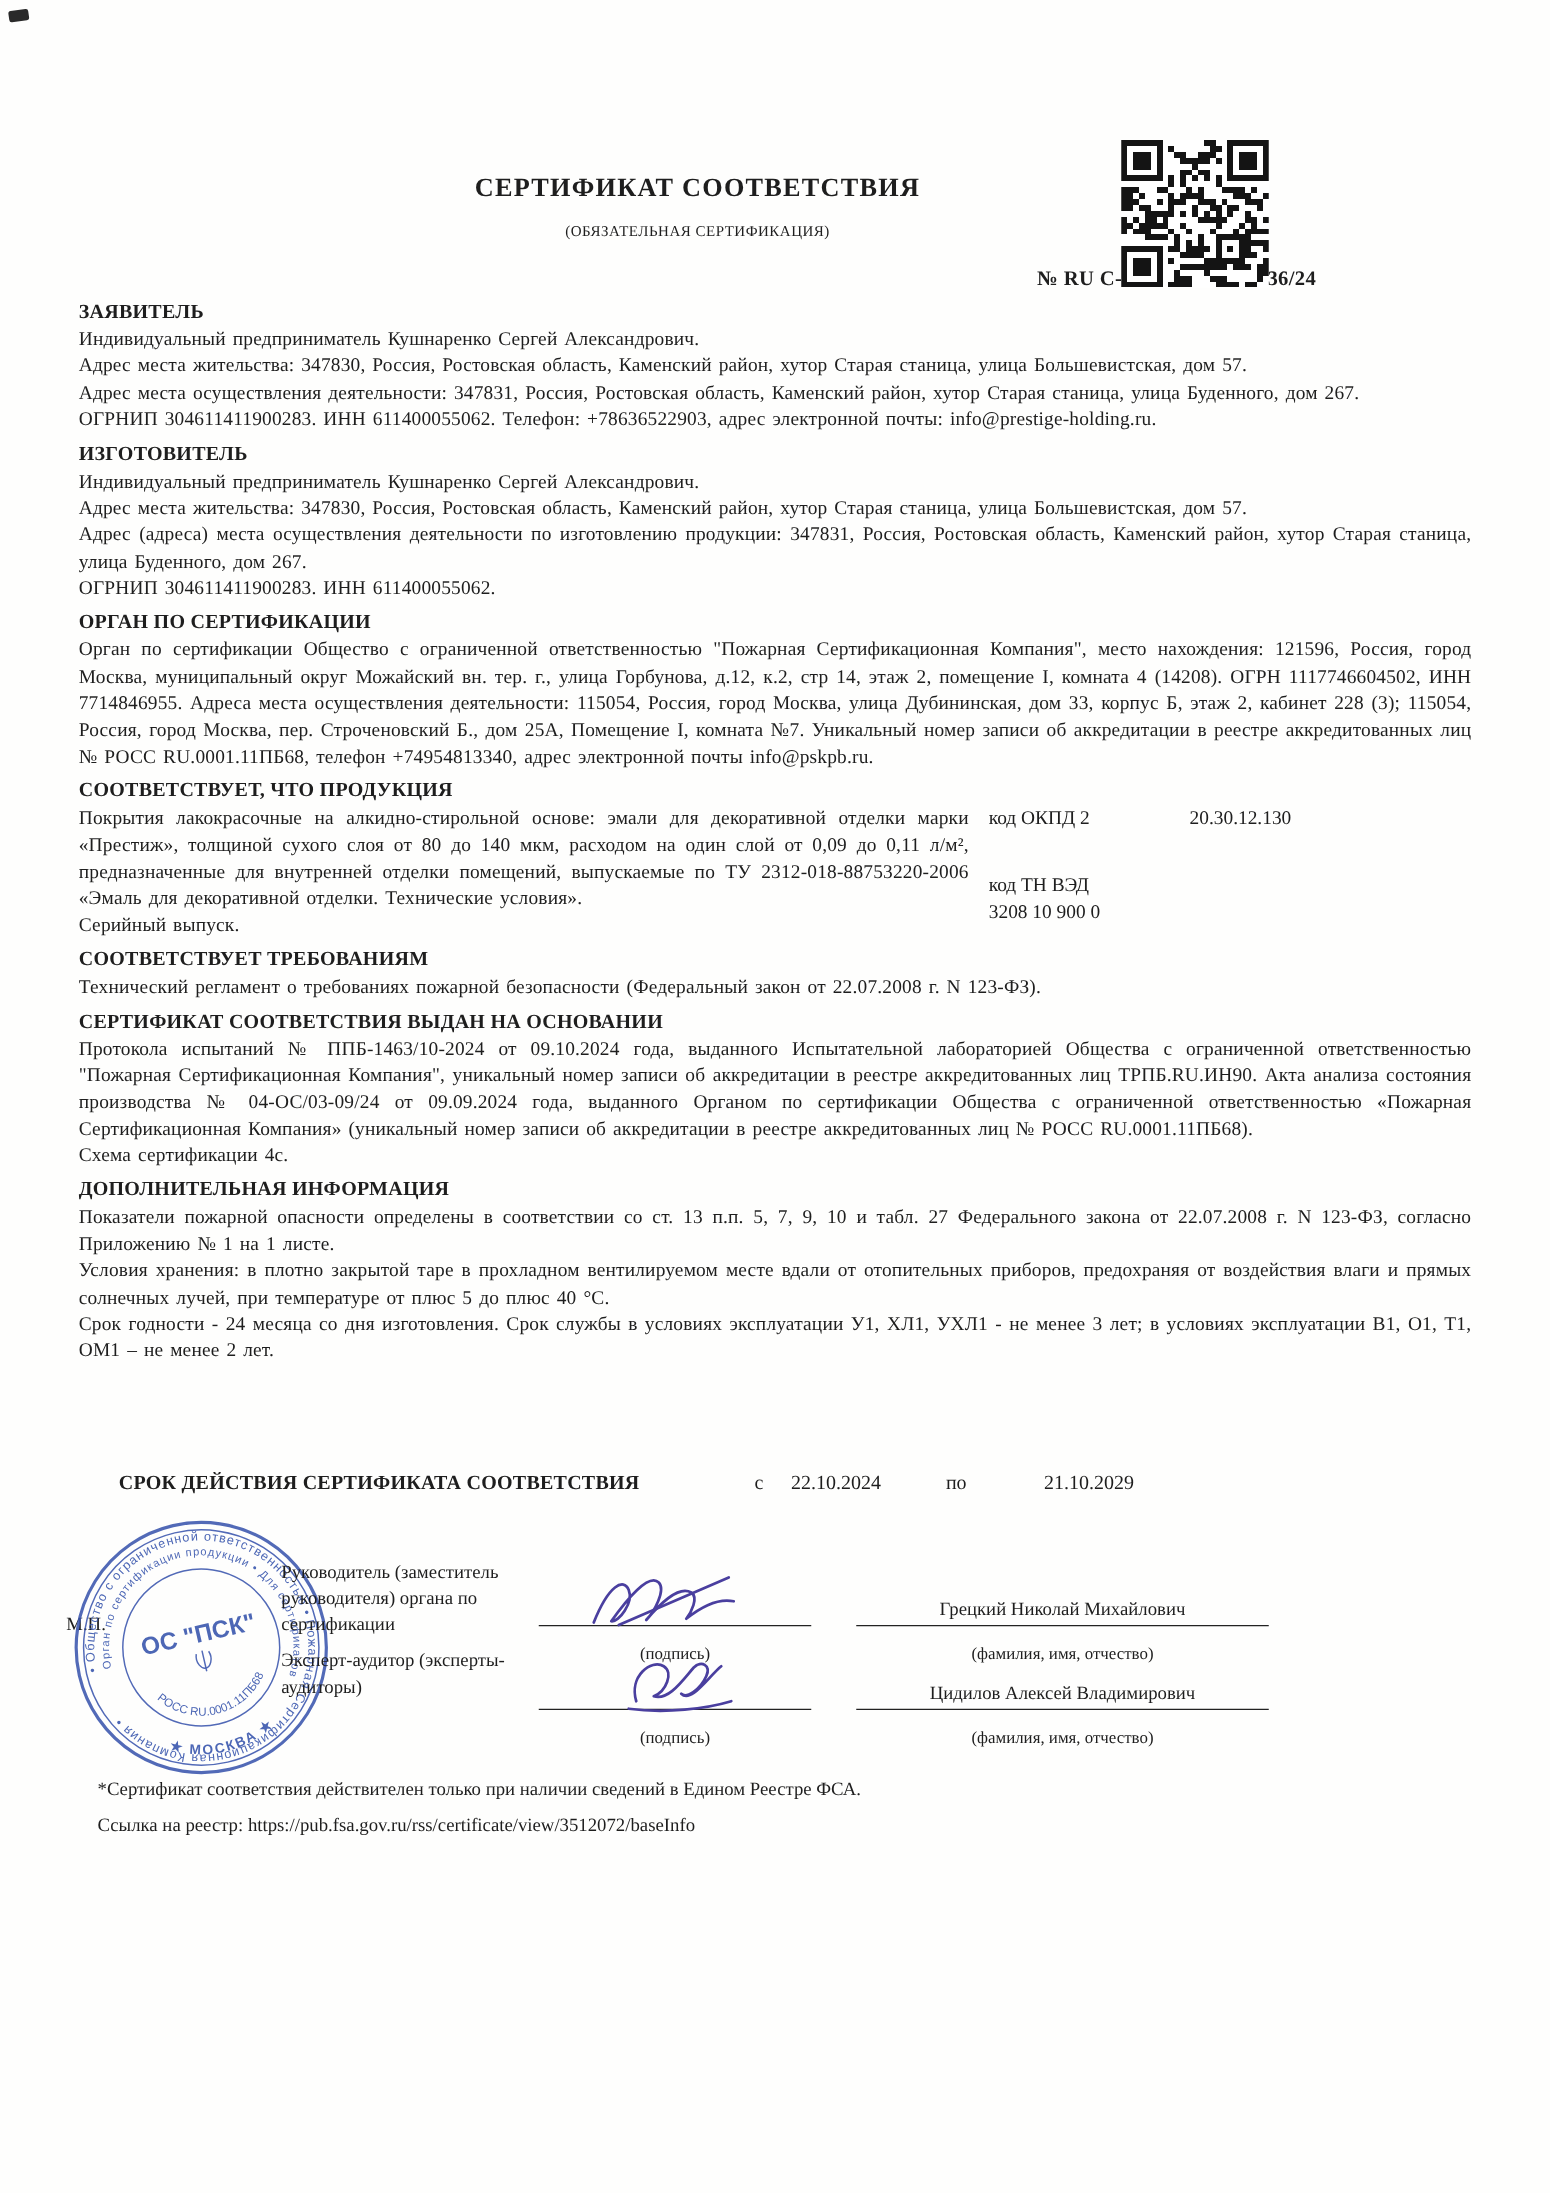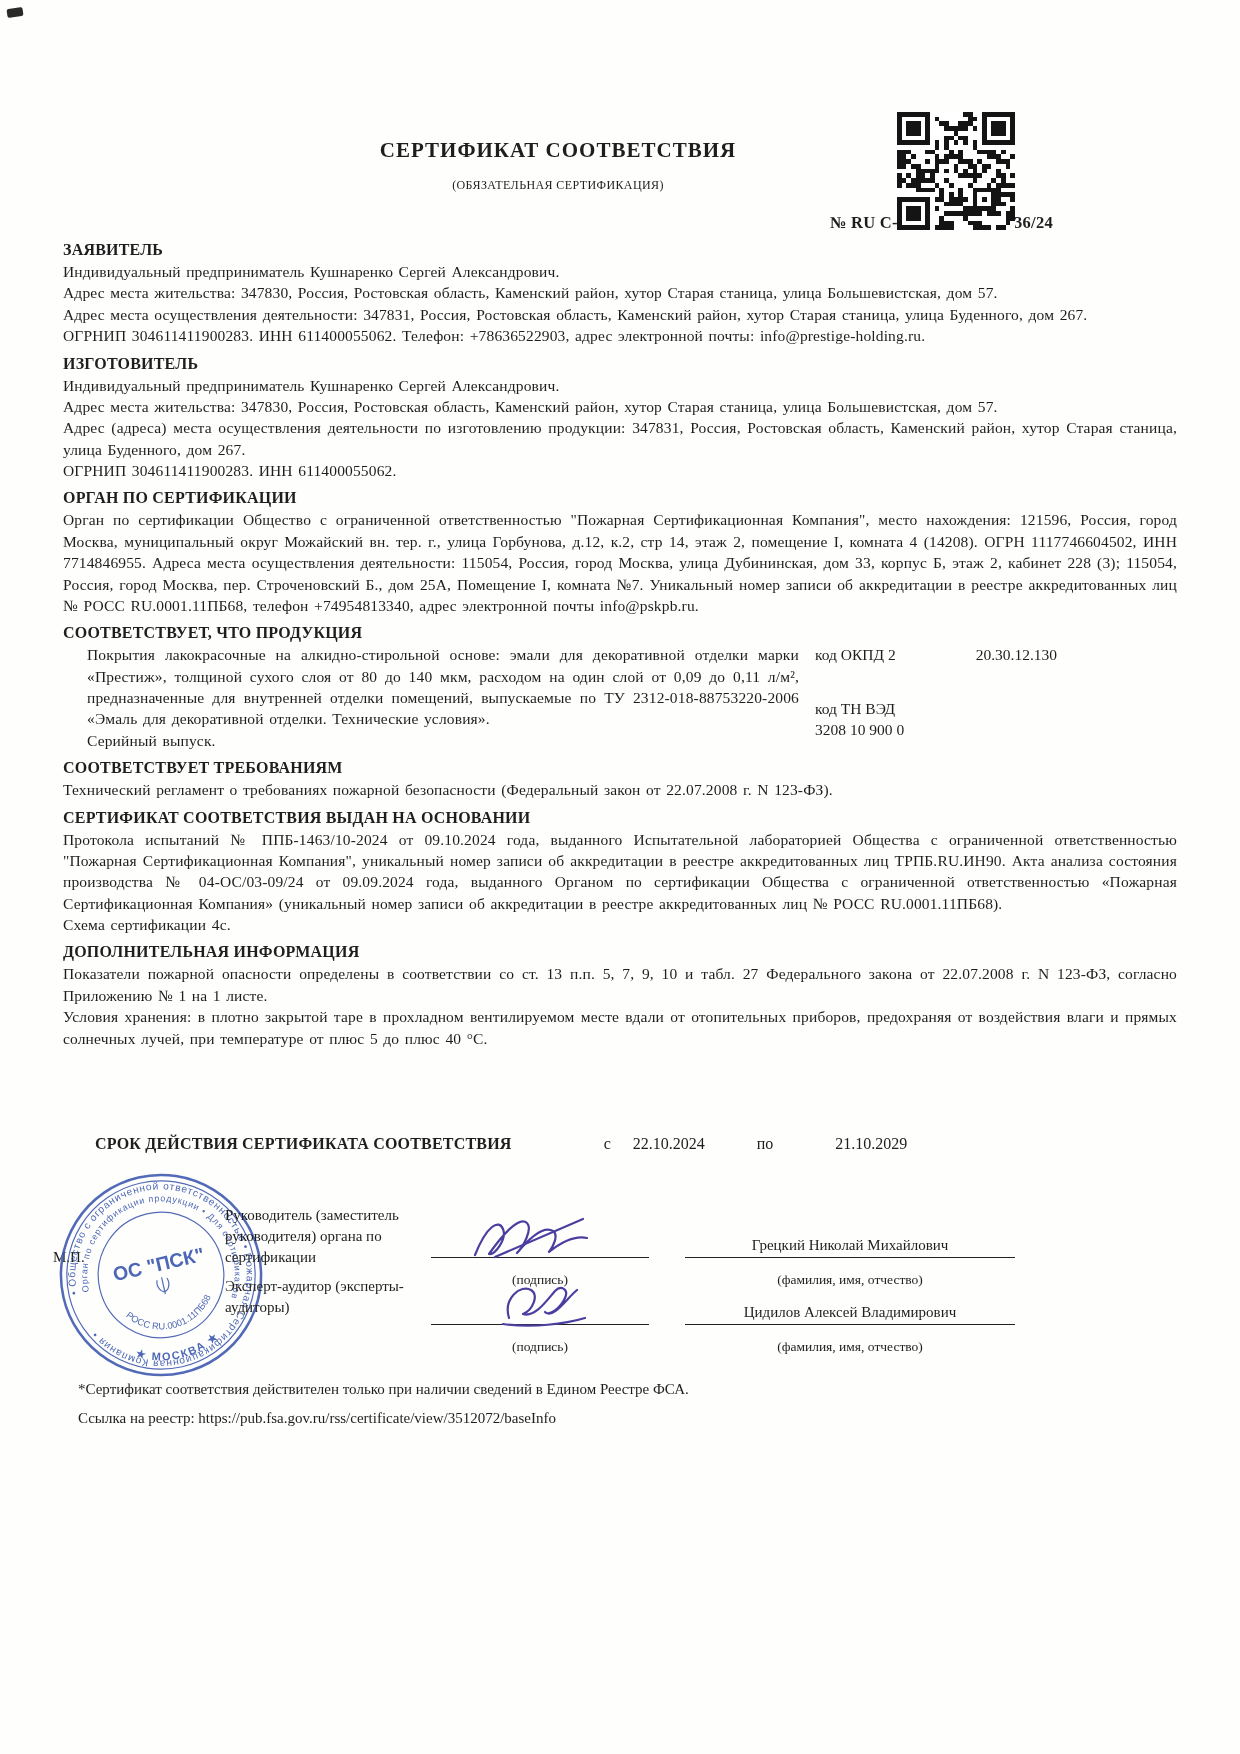--- a/index.html
+++ b/index.html
@@ -9,21 +9,21 @@
   .content{padding:138px 63px 0 63px;}
   .header-text{width:990px;text-align:center;}
   .doc-title{font-size:21px;font-weight:700;letter-spacing:1px;}
   .doc-subtitle{font-size:12px;margin-top:15px;letter-spacing:.4px;}
   .doc-number{font-size:16.5px;font-weight:700;margin-top:20px;letter-spacing:.3px;text-align:right;}
   .qr{position:absolute;top:112px;left:897px;width:118px;height:118px;background:#fff;}
   .qr rect{fill:#141414;}
   h2.sec{font-size:16px;font-weight:700;margin:8px 0 2px 0;letter-spacing:.2px;}
   p.body{font-size:15.5px;line-height:1.38;text-align:justify;letter-spacing:.15px;word-spacing:1.5px;margin:0;}
   .product-row{display:flex;align-items:flex-start;}
-  .product-text{width:712px;margin-left:24px;}
+  .product-text{width:712px;}
   .codes{width:242px;margin-left:16px;font-size:15.5px;}
   .code-row{display:flex;justify-content:space-between;line-height:1.38;}
   .code-row + .code-row{margin-top:32px;flex-direction:column;}
   .validity{display:flex;align-items:baseline;margin:86px 0 0 32px;white-space:nowrap;font-size:16px;}
   .v-label{font-weight:700;letter-spacing:.2px;}
   .g1{margin-left:92px;}.g2{margin-left:22px;}.g3{margin-left:52px;}.g4{margin-left:62px;}
   .sig-area{position:relative;height:200px;margin-top:16px;}
   .stamp{position:absolute;left:-8px;top:0px;width:212px;height:212px;opacity:.88;z-index:2;}
   .stamp svg{transform:rotate(-13deg);}
   .stamp circle{fill:none;stroke:#3b56ae;}
@@ -407,20 +407,21 @@
     <h2 class="sec">СООТВЕТСТВУЕТ ТРЕБОВАНИЯМ</h2>
     <p class="body">Технический регламент о требованиях пожарной безопасности (Федеральный закон от 22.07.2008 г. N 123-ФЗ).</p>
 
     <h2 class="sec">СЕРТИФИКАТ СООТВЕТСТВИЯ ВЫДАН НА ОСНОВАНИИ</h2>
     <p class="body">Протокола испытаний № ППБ-1463/10-2024 от 09.10.2024 года, выданного Испытательной лабораторией Общества с ограниченной ответственностью "Пожарная Сертификационная Компания", уникальный номер записи об аккредитации в реестре аккредитованных лиц ТРПБ.RU.ИН90. Акта анализа состояния производства № 04-ОС/03-09/24 от 09.09.2024 года, выданного Органом по сертификации Общества с ограниченной ответственностью «Пожарная Сертификационная Компания» (уникальный номер записи об аккредитации в реестре аккредитованных лиц № РОСС RU.0001.11ПБ68).</p>
     <p class="body">Схема сертификации 4с.</p>
 
     <h2 class="sec">ДОПОЛНИТЕЛЬНАЯ ИНФОРМАЦИЯ</h2>
     <p class="body">Показатели пожарной опасности определены в соответствии со ст. 13 п.п. 5, 7, 9, 10 и табл. 27 Федерального закона от 22.07.2008 г. N 123-ФЗ, согласно Приложению № 1 на 1 листе.</p>
     <p class="body">Условия хранения: в плотно закрытой таре в прохладном вентилируемом месте вдали от отопительных приборов, предохраняя от воздействия влаги и прямых солнечных лучей, при температуре от плюс 5 до плюс 40 °С.</p>
+    <p class="body">Срок годности - 24 месяца со дня изготовления. Срок службы в условиях эксплуатации У1, ХЛ1, УХЛ1 - не менее 3 лет; в условиях эксплуатации В1, О1, Т1, ОМ1 – не менее 2 лет.</p>
 
     <div class="validity">
       <span class="v-label">СРОК ДЕЙСТВИЯ СЕРТИФИКАТА СООТВЕТСТВИЯ</span>
       <span class="g1">с</span>
       <span class="g2 v-date">22.10.2024</span>
       <span class="g3">по</span>
       <span class="g4 v-date">21.10.2029</span>
     </div>
 
     <div class="sig-area">

